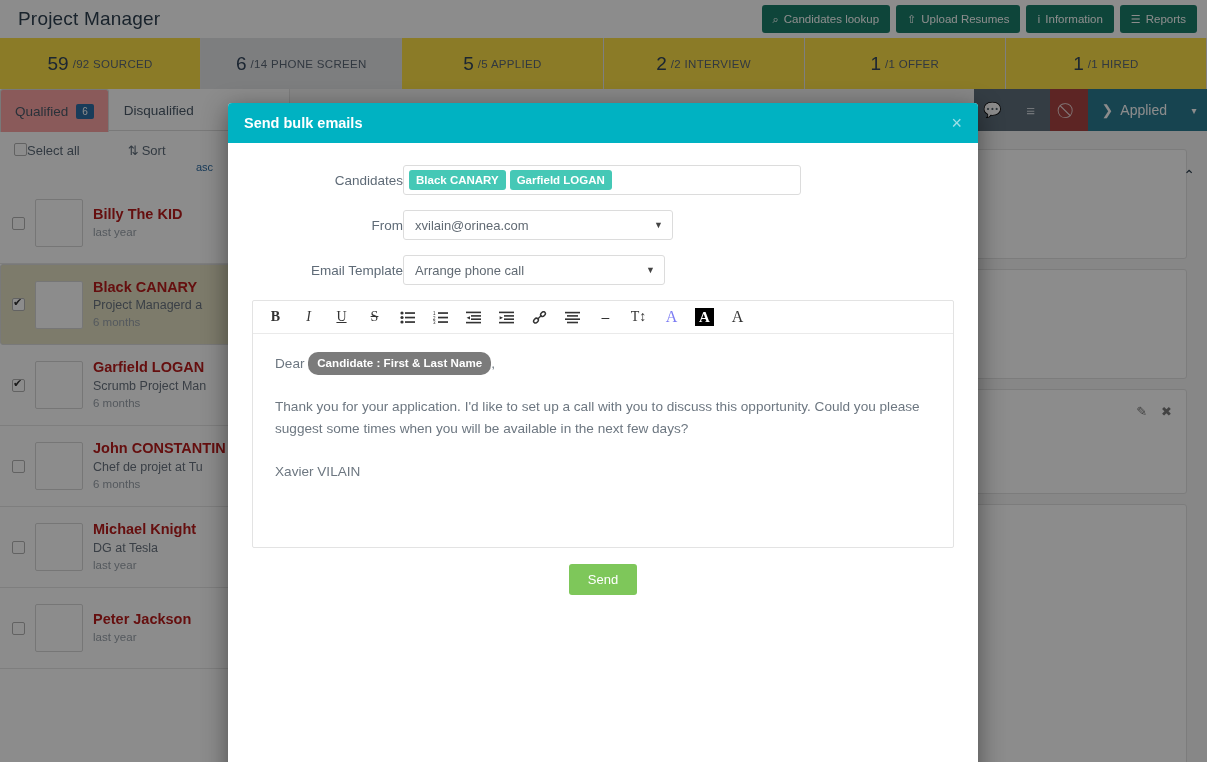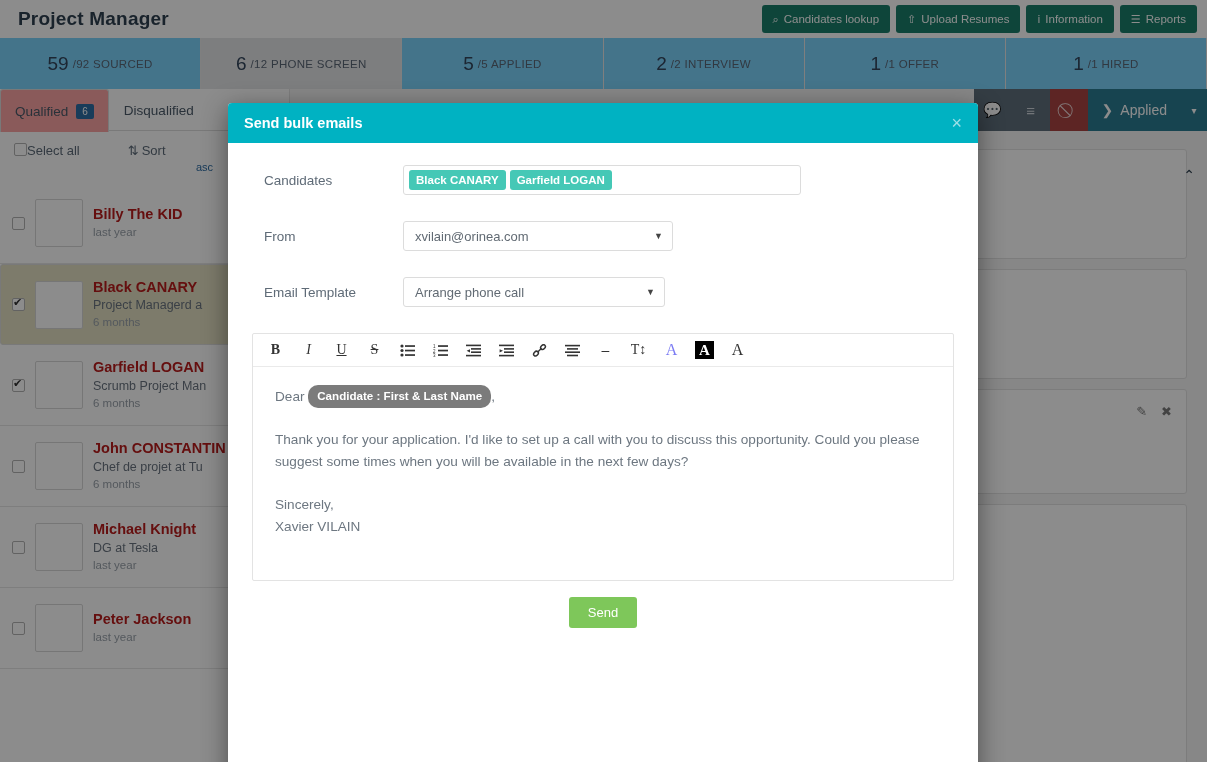--- a/index.html
+++ b/index.html
@@ -23,38 +23,38 @@
     z-index: 50;
   }
 
   
   .topbar {
     position: absolute; top: 0; left: 0; right: 0; height: 38px;
     background: #ffffff;
     display: flex; align-items: center;
   }
   .app-title {
-    font-size: 19px; font-weight: bold; color: #2f4050;
+    font-size: 19px; font-weight: normal; color: #2f4050;
     margin-left: 18px; letter-spacing: .2px;
   }
   .topbar-actions {
     margin-left: auto; display: flex; gap: 6px; padding-right: 10px;
   }
   .tbtn {
     background: #1a7f6b; color: #ffffff;
     font-size: 11.5px; border: none; border-radius: 3px;
     padding: 8px 11px; display: flex; align-items: center; gap: 5px;
     white-space: nowrap; cursor: pointer;
   }
   .tbtn .ic { font-size: 11px; line-height: 1; }
 
   
   .stages {
     position: absolute; top: 38px; left: 0; right: 0; height: 51px;
-    background: #7dd3fc; display: flex;
+    background: #fde047; display: flex;
   }
   .stage {
     flex: 1; display: flex; align-items: center; justify-content: center;
     gap: 4px; border-right: 1px solid #e7e7e7;
     color: #4b5a69; cursor: pointer;
   }
   .stage.active { background: #e4e5e7; }
   .stage .num { font-size: 19px; color: #33465c; }
   .stage .den { font-size: 11.5px; letter-spacing: .3px; color: #5a6776; }
 
@@ -177,21 +177,21 @@
     height: 40px; background: #00b2c2; color: #ffffff;
     display: flex; align-items: center; padding: 0 16px;
   }
   .modal-title { font-size: 14.5px; font-weight: bold; }
   .modal-close {
     margin-left: auto; font-size: 18px; color: #9fe0e7; cursor: pointer;
     line-height: 1; font-weight: 300;
   }
   .modal-body { flex: 1; padding: 22px 10px 0 10px; }
 
-  .frow { display: flex; align-items: center; margin-bottom: 26px; }
+  .frow { display: flex; align-items: center; margin-bottom: 15px; text-align: right; }
   .flabel {
     width: 165px; padding-left: 26px; font-size: 13.5px; color: #5f6b77;
   }
   .tagbox {
     width: 398px; height: 30px; border: 1px solid #dcdcdc; border-radius: 3px;
     background: #fff; display: flex; align-items: center; gap: 4px; padding: 0 5px;
   }
   .tag {
     background: #45c8b6; color: #ffffff; font-size: 11.5px; font-weight: bold;
     padding: 4px 7px; border-radius: 3px; white-space: nowrap; cursor: pointer;
@@ -289,21 +289,21 @@
     </div>
   </div>
 
   <div class="stages">
     <div class="stage">
       <span class="num">59</span>
       <span class="den">/92 SOURCED</span>
     </div>
     <div class="stage active">
       <span class="num">6</span>
-      <span class="den">/12 PHONE SCREEN</span>
+      <span class="den">/14 PHONE SCREEN</span>
     </div>
     <div class="stage">
       <span class="num">5</span>
       <span class="den">/5 APPLIED</span>
     </div>
     <div class="stage">
       <span class="num">2</span>
       <span class="den">/2 INTERVIEW</span>
     </div>
     <div class="stage">
@@ -550,21 +550,20 @@
         </div>
 
         <div class="ebody">
           <p>
             <span>Dear</span>
             <span class="token">Candidate : First &amp; Last Name</span><span>,</span>
           </p>
           <div class="gap"></div>
           <p>Thank you for your application. I'd like to set up a call with you to discuss this opportunity. Could you please suggest some times when you will be available in the next few days?</p>
           <div class="gap"></div>
-          <p>Sincerely,</p>
           <p>Xavier VILAIN</p>
         </div>
       </div>
 
       <div class="modal-foot">
         <button class="send-btn">Send</button>
       </div>
     </div>
   </div>
 </div>

